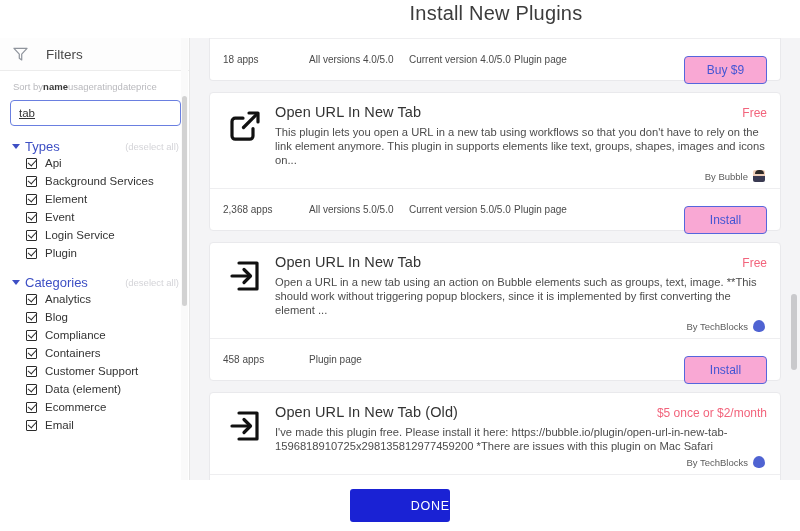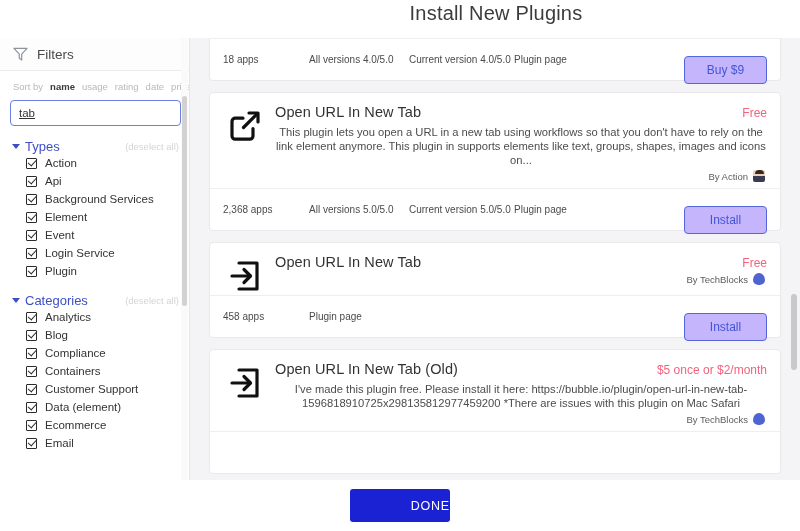--- a/index.html
+++ b/index.html
@@ -19,30 +19,30 @@
     letter-spacing: .2px;
   }
 
   
   .filters-panel {
     position: absolute; left: 0; top: 38px; width: 190px; bottom: 51px;
     background: #ffffff; border-right: 1px solid #e6e6e6;
     overflow: hidden;
   }
   .filters-header {
-    height: 33px; display: flex; align-items: center; gap: 9px;
+    height: 33px; display: flex; align-items: center; gap: 18px;
     padding-left: 13px;
     border-bottom: 1px solid #ececec;
     background: #fdfdfd;
   }
   .filters-header .label { font-size: 13.5px; color: #4a4a4a; }
   .funnel { width: 15px; height: 14px; display: block; }
 
   .sortby-row {
-    display: flex; align-items: baseline; gap: 7px;
+    display: flex; align-items: baseline; 
     padding: 10px 0 6px 13px;
     font-size: 9.5px; color: #b9b9bd; white-space: nowrap;
   }
   .sortby-row .sort-opt { color: #b9b9bd; cursor: pointer; }
   .sortby-row .sort-opt.active { color: #3a3a3a; font-weight: bold; }
 
   .search-wrap { padding: 2px 10px 0 10px; }
   .search-input {
     width: 171px; height: 26px;
     border: 1px solid #6a7fe0; border-radius: 4px;
@@ -118,21 +118,21 @@
   .card-main { flex: 1 1 auto; min-width: 0; padding-left: 8px; }
   .card-title-row { display: flex; align-items: baseline; }
   .card-title {
     font-size: 14.5px; color: #333; font-weight: 400; letter-spacing: .1px;
   }
   .card-price {
     margin-left: auto; font-size: 12px; color: #f2647c; white-space: nowrap;
     padding-left: 10px;
   }
   .card-desc {
-    margin-top: 5px; font-size: 11.2px; line-height: 14px; color: #4c4c4c; text-align: center;
+    margin-top: 5px; font-size: 11.2px; line-height: 14px; color: #4c4c4c;
   }
   .card-author {
     display: flex; align-items: center; justify-content: flex-end; gap: 5px;
     font-size: 9.5px; color: #5c5c5c; padding: 3px 2px 4px 0;
   }
   .avatar-photo {
     width: 12px; height: 12px; border-radius: 2px;
     background: linear-gradient(#f0d0bb 52%, #3a3a52 52%);
     position: relative; overflow: hidden;
   }
@@ -151,21 +151,21 @@
     padding: 0 13px; height: 42px;
   }
   .meta-item { font-size: 10px; color: #4a4a4a; white-space: nowrap; }
   .meta-apps { width: 86px; flex: 0 0 86px; }
   .meta-allver { width: 100px; flex: 0 0 100px; }
   .meta-curver { width: 105px; flex: 0 0 105px; }
   .meta-link { color: #4a4a4a; cursor: pointer; }
   .meta-actions { margin-left: auto; display: flex; gap: 10px; }
   .btn-outline {
     min-width: 83px; height: 28px; padding: 0 14px;
-    border: 1px solid #5566dd; border-radius: 4px; background: #c4b5fd;
+    border: 1px solid #5566dd; border-radius: 4px; background: #f9a8d4;
     color: #4355d4; font-size: 12px; font-family: "Liberation Sans", sans-serif;
     cursor: pointer; display: inline-flex; align-items: center; justify-content: center; margin-top: 20px;
   }
 
   
   .list-scroll-thumb {
     position: absolute; right: 3px; top: 256px; width: 6px; height: 76px;
     background: #c9c9cc; border-radius: 3px;
   }
 
@@ -211,24 +211,20 @@
 
     <div class="search-wrap">
       <input class="search-input" type="text" value="tab" placeholder="" style="">
     </div>
 
     <div class="group">
       <div class="group-head">
         <span class="caret"></span>
         <span class="group-title">Types</span>
         <span class="deselect">(deselect all)</span>
-      </div>
-      <div class="opt-row">
-        <span class="cbx"></span>
-        <span>Action</span>
       </div>
       <div class="opt-row">
         <span class="cbx"></span>
         <span>Api</span>
       </div>
       <div class="opt-row">
         <span class="cbx"></span>
         <span>Background Services</span>
       </div>
       <div class="opt-row">
@@ -317,21 +313,21 @@
             <path d="M25 19.5 V27 a3.2 3.2 0 0 1 -3.2 3.2 H7.2 A3.2 3.2 0 0 1 4 27 V12.4 A3.2 3.2 0 0 1 7.2 9.2 H15" fill="none" stroke="#111" stroke-width="3.2" stroke-linecap="round" stroke-linejoin="round"></path>
           </svg>
         </div>
         <div class="card-main">
           <div class="card-title-row">
             <span class="card-title">Open URL In New Tab</span>
             <span class="card-price">Free</span>
           </div>
           <div class="card-desc">This plugin lets you open a URL in a new tab using workflows so that you don't have to rely on the link element anymore. This plugin in supports elements like text, groups, shapes, images and icons on...</div>
           <div class="card-author">
-            <span>By Action</span>
+            <span>By Bubble</span>
             <span class="avatar-photo"></span>
           </div>
         </div>
       </div>
       <div class="card-meta">
         <span class="meta-item meta-apps">2,368 apps</span>
         <span class="meta-item meta-allver">All versions 5.0/5.0</span>
         <span class="meta-item meta-curver">Current version 5.0/5.0</span>
         <span class="meta-item meta-link">Plugin page</span>
         <span class="meta-actions">
@@ -347,20 +343,21 @@
             <path d="M11 4 H29 V30 H11" fill="none" stroke="#111" stroke-width="3.2" stroke-linecap="round" stroke-linejoin="round"></path>
             <path d="M4 17 H22" fill="none" stroke="#111" stroke-width="3.2" stroke-linecap="round"></path>
             <path d="M16 10.5 L22.5 17 L16 23.5" fill="none" stroke="#111" stroke-width="3.2" stroke-linecap="round" stroke-linejoin="round"></path>
           </svg>
         </div>
         <div class="card-main">
           <div class="card-title-row">
             <span class="card-title">Open URL In New Tab</span>
             <span class="card-price">Free</span>
           </div>
+          <div class="card-desc">Open a URL in a new tab using an action on Bubble elements such as groups, text, image. **This should work without triggering popup blockers, since it is implemented by first converting the element ...</div>
           <div class="card-author">
             <span>By TechBlocks</span>
             <span class="avatar-blob"></span>
           </div>
         </div>
       </div>
       <div class="card-meta">
         <span class="meta-item meta-apps">458 apps</span>
         <span class="meta-item meta-link">Plugin page</span>
         <span class="meta-actions">

